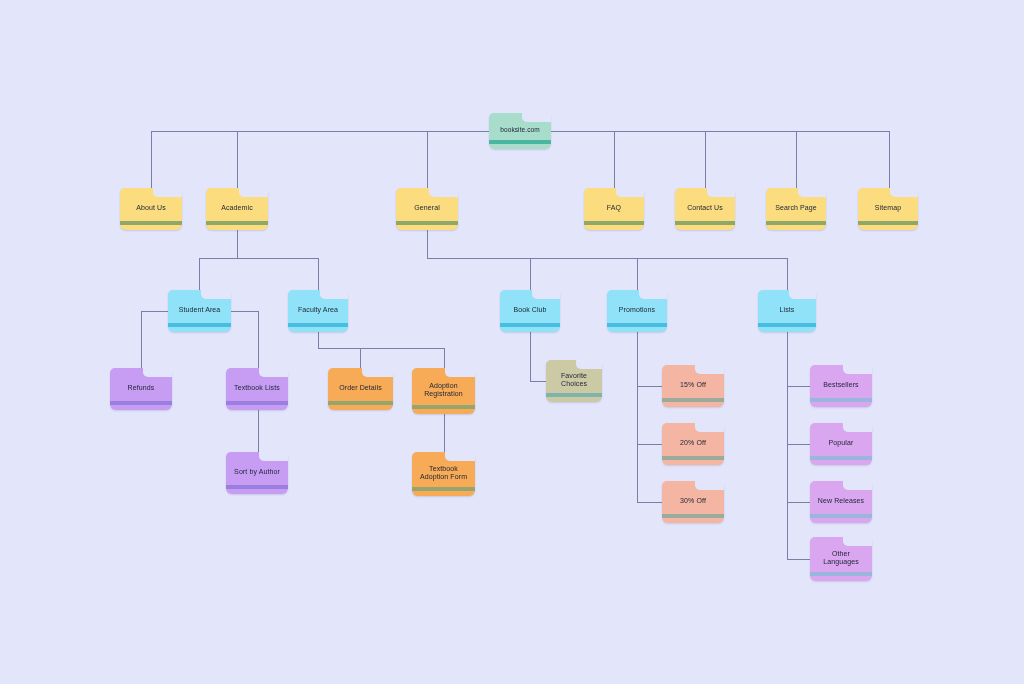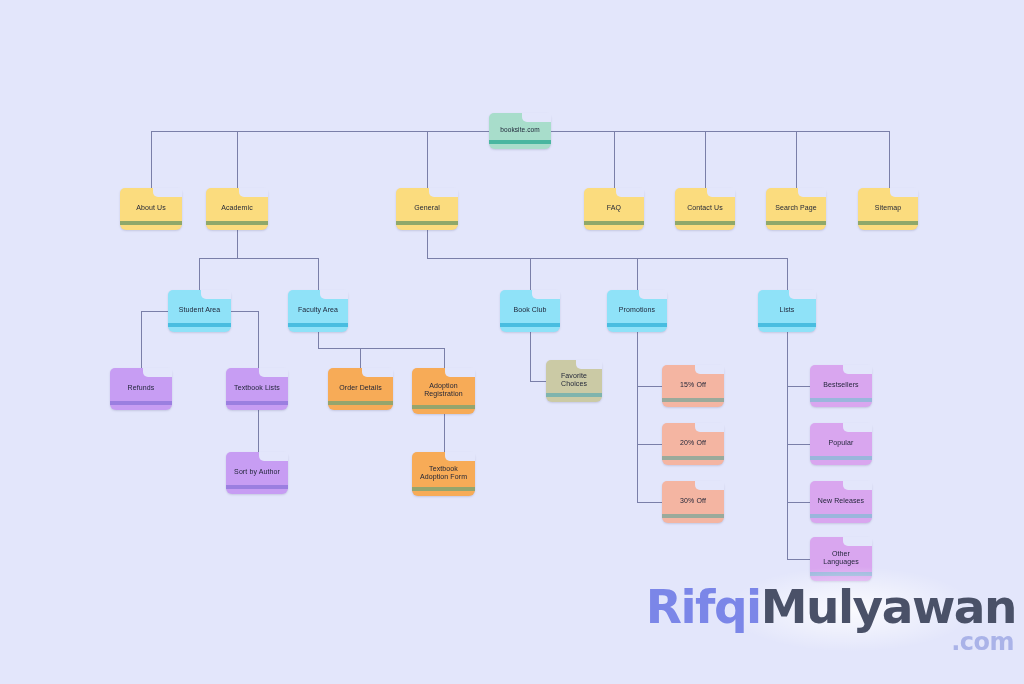--- a/index.html
+++ b/index.html
@@ -352,18 +352,13 @@
       </div>
       <div class="node" style="left: 412px; top: 452px; width: 63px; height: 44px;">
         <div class="folder" style="background: rgb(247, 171, 87);">
           <div class="notch" style="background: rgb(227, 230, 251);"></div>
           <div class="strip" style="background: rgb(149, 165, 109);"></div>
           <div class="label" style="font-size: 7px;">Textbook<br>Adoption Form</div>
         </div>
       </div>
     </div>
 
-  <div id="watermark">
-    <div class="wm-glow"></div>
-    <div class="wm-line1"><span class="wm-rifqi">Rifqi</span><span class="wm-mulyawan">Mulyawan</span></div>
-    <div class="wm-line2">.com</div>
-  </div>
 </div>
 
 </body></html>

